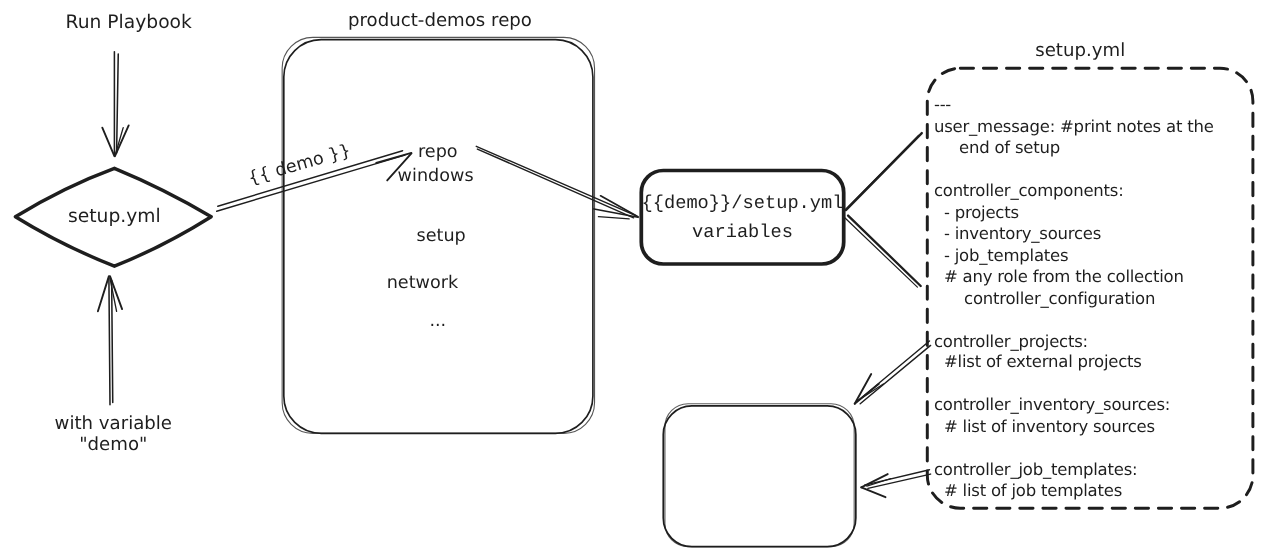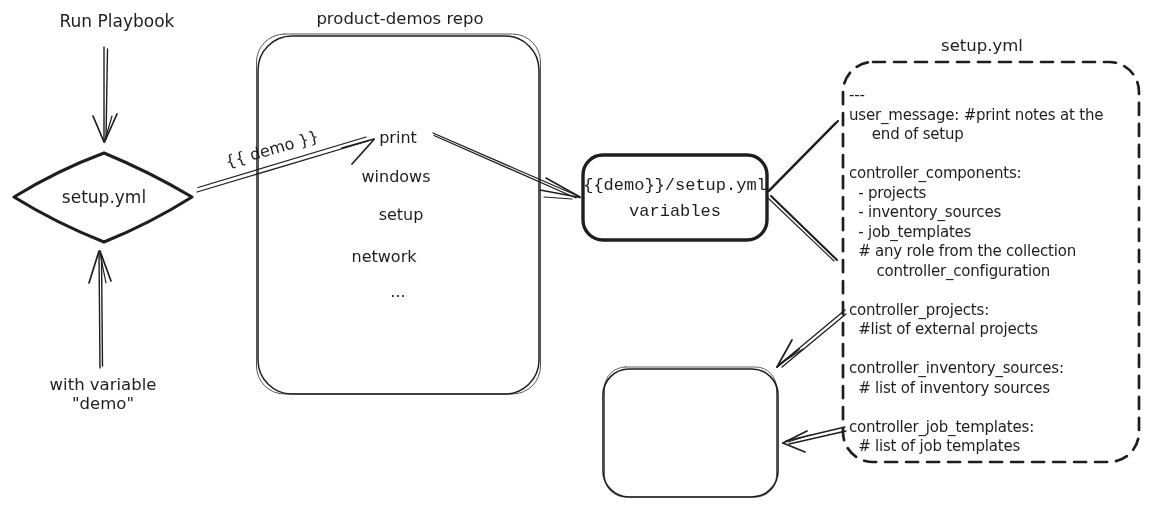--- a/index.html
+++ b/index.html
@@ -125,22 +125,22 @@
 
   <div class="txt" style="left:117px;top:21px;font-size:17px;">Run Playbook</div>
 
   <div class="txt" style="left:104px;top:197px;font-size:17px;">setup.yml</div>
 
   <div class="txt" style="left:400px;top:18px;">product-demos repo</div>
 
   <div class="txt" style="left:103px;top:394px;">with variable
 "demo"</div>
 
-  <div class="txt repo-item" style="left:398px;top:137px;">print</div>
-  <div class="txt repo-item" style="left:396px;top:176px;">windows</div>
+  <div class="txt repo-item" style="left:398px;top:137px;">repo</div>
+  <div class="txt repo-item" style="left:396px;top:159px;">windows</div>
   <div class="txt repo-item" style="left:401px;top:214px;">setup</div>
   <div class="txt repo-item" style="left:384px;top:256px;">network</div>
   <div class="txt repo-item" style="left:398px;top:291px;">...</div>
 
   <div class="txt edge-label" style="left:272px;top:149px;">{{ demo }}</div>
 
   <div class="txt var-label" style="left:675px;top:199px;">{{demo}}/setup.yml
 variables</div>
 
   <div class="txt" style="left:982px;top:45px;">setup.yml</div>

